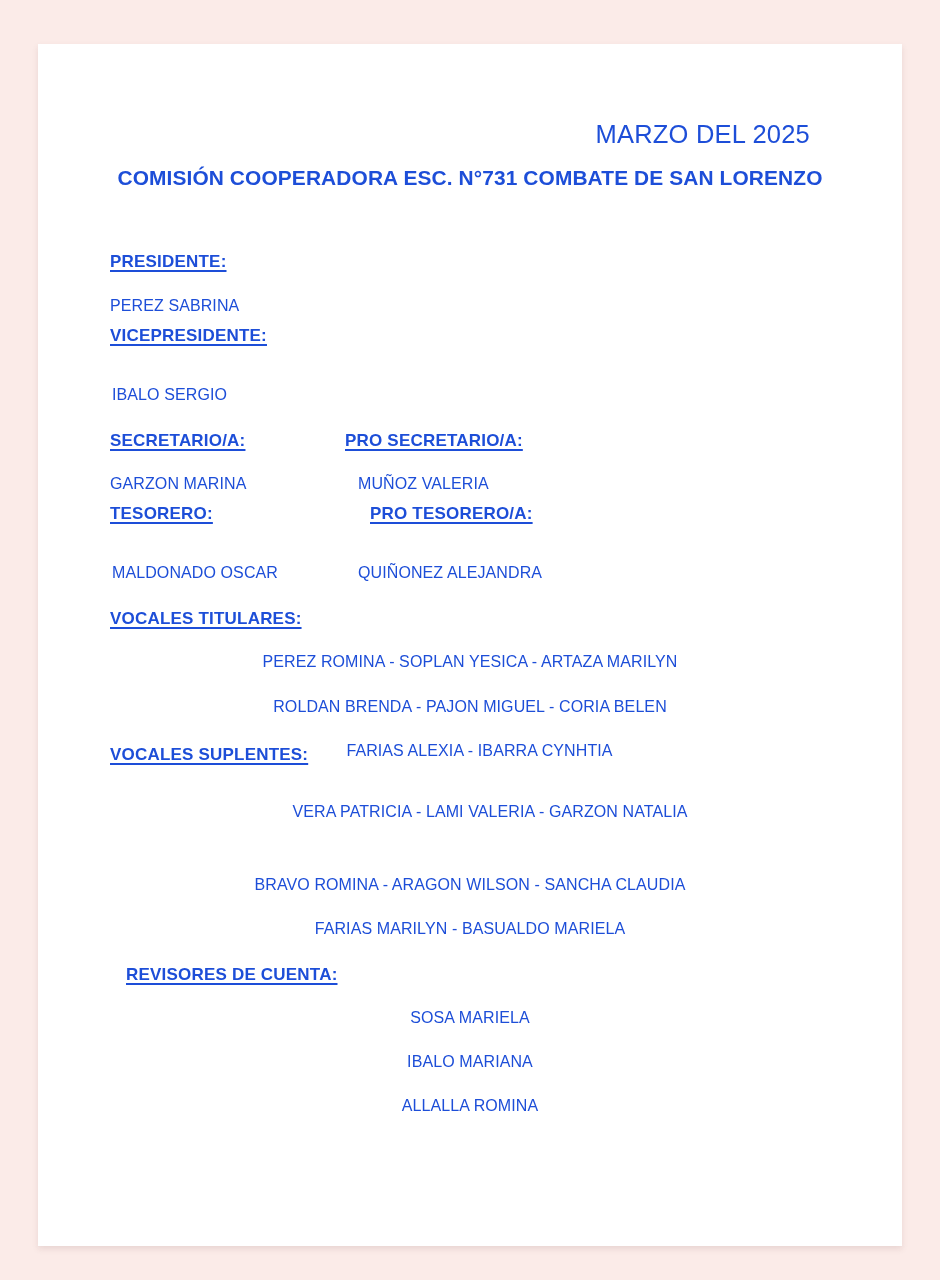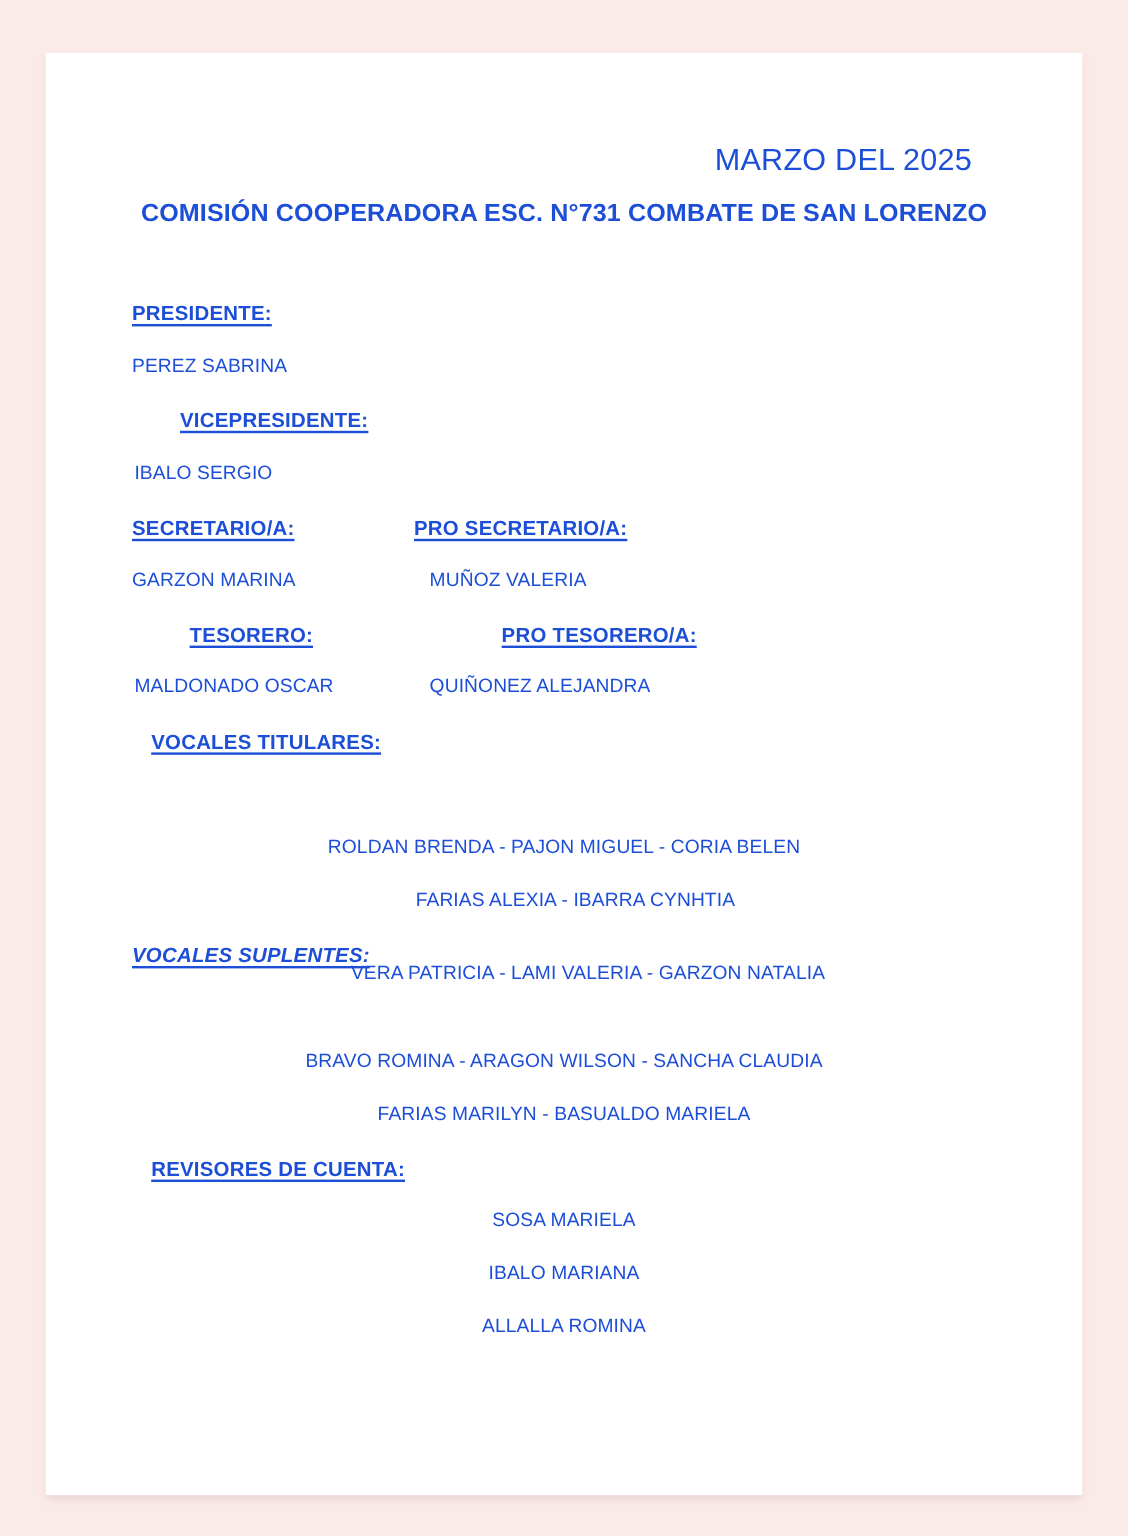--- a/index.html
+++ b/index.html
@@ -87,31 +87,31 @@
   
   .col-a { left: 72px; }
   .col-b { left: 307px; }
   .col-b2 { left: 332px; }
   .col-b3 { left: 320px; }
   .indent-1 { left: 74px; }
 
   
   .y-presidente-h   { top: 208px; }
   .y-presidente-n   { top: 253px; }
-  .y-vice-h         { top: 297px; margin-left: 40px; }
+  .y-vice-h         { top: 282px; }
   .y-vice-n         { top: 342px; }
   .y-sec-h          { top: 387px; }
   .y-sec-n          { top: 431px; }
-  .y-tes-h          { top: 476px; margin-left: 48px; }
+  .y-tes-h          { top: 460px; }
   .y-tes-n          { top: 520px; }
-  .y-voctit-h       { top: 565px; margin-left: 16px; }
+  .y-voctit-h       { top: 565px; }
   .y-voctit-1       { top: 609px; }
   .y-voctit-2       { top: 654px; }
   .y-voctit-3       { top: 698px; padding-left: 19px; }
-  .y-vocsup-h       { top: 743px; font-style: italic; }
+  .y-vocsup-h       { top: 701px; }
   .y-vocsup-1       { top: 759px; margin-left: 40px; }
   .y-vocsup-2       { top: 832px; }
   .y-vocsup-3       { top: 876px; }
   .y-rev-h          { top: 921px; margin-left: 16px; }
   .y-rev-1          { top: 965px; }
   .y-rev-2          { top: 1009px; text-align: center; }
   .y-rev-3          { top: 1053px; }
 </style>
 </head>
 <body>
@@ -133,20 +133,21 @@
     <div class="row heading col-b y-sec-h">PRO SECRETARIO/A:</div>
     <div class="row name col-a y-sec-n">GARZON MARINA</div>
     <div class="row name col-b3 y-sec-n">MUÑOZ VALERIA</div>
 
     <div class="row heading col-a y-tes-h">TESORERO:</div>
     <div class="row heading col-b2 y-tes-h">PRO TESORERO/A:</div>
     <div class="row name indent-1 y-tes-n">MALDONADO OSCAR</div>
     <div class="row name col-b3 y-tes-n">QUIÑONEZ ALEJANDRA</div>
 
     <div class="row heading col-a y-voctit-h">VOCALES TITULARES:</div>
+    <div class="row name centered y-voctit-1">PEREZ ROMINA -  SOPLAN YESICA -    ARTAZA MARILYN</div>
     <div class="row name centered y-voctit-2">ROLDAN BRENDA   - PAJON MIGUEL  -    CORIA BELEN</div>
     <div class="row name centered y-voctit-3">FARIAS ALEXIA   - IBARRA CYNHTIA</div>
 
     <div class="row heading col-a y-vocsup-h">VOCALES SUPLENTES:</div>
     <div class="row name centered y-vocsup-1">VERA PATRICIA  - LAMI VALERIA  -  GARZON NATALIA</div>
     <div class="row name centered y-vocsup-2">BRAVO ROMINA   -  ARAGON WILSON   -  SANCHA CLAUDIA</div>
     <div class="row name centered y-vocsup-3">FARIAS MARILYN   - BASUALDO MARIELA</div>
 
     <div class="row heading col-a y-rev-h">REVISORES DE CUENTA:</div>
     <div class="row name centered y-rev-1">SOSA MARIELA</div>

